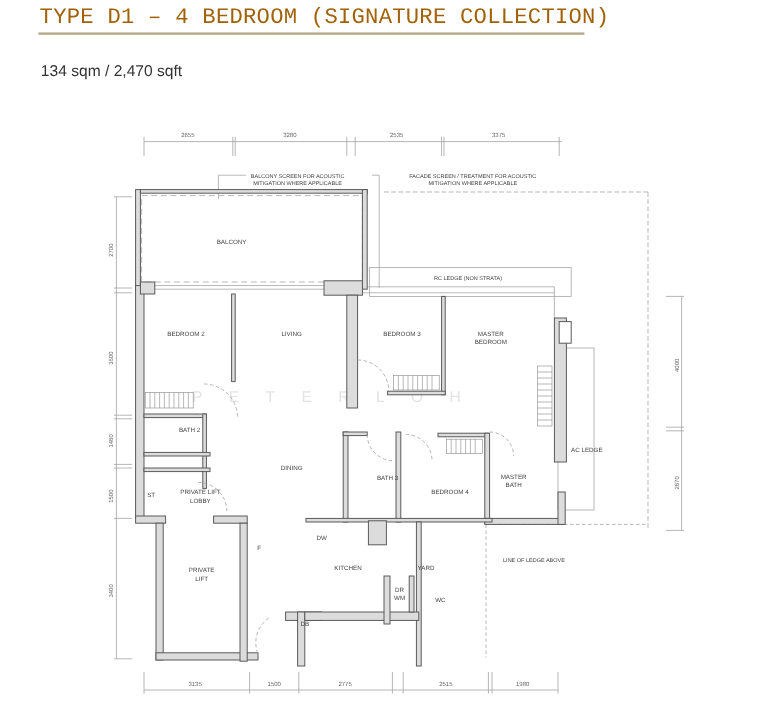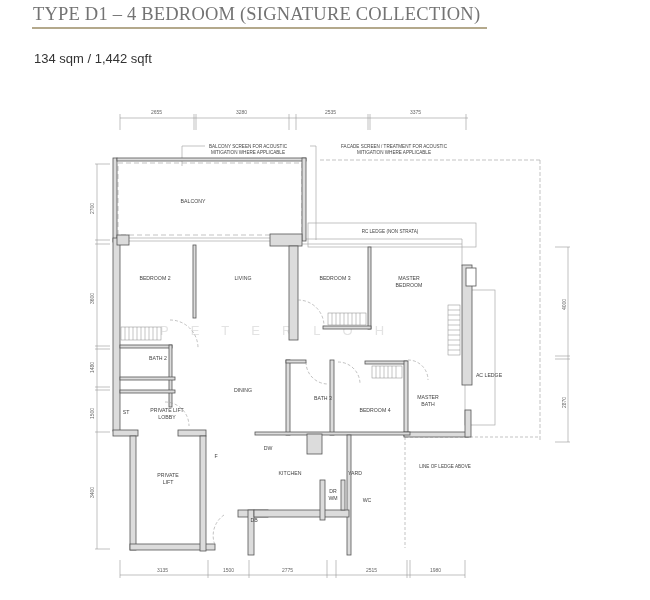--- a/index.html
+++ b/index.html
@@ -1,31 +1,31 @@
 <!DOCTYPE html>
 <html><head>
 <meta charset="utf-8">
 <style>
   html, body { margin:0; padding:0; background:#ffffff; }
   body { width:650px; height:600px; position:relative; overflow:hidden; font-family:"Liberation Sans", sans-serif; }
-  .title { position:absolute; left:33px; top:4px; font-family:Liberation Serif, serif; font-size:18.5px; color:#737373; letter-spacing:0.2px; white-space:nowrap; }
+  .title { position:absolute; left:33px; top:4px; font-family:Liberation Mono, monospace; font-size:18.5px; color:#a16207; letter-spacing:0.2px; white-space:nowrap; }
   .rule { position:absolute; left:32px; top:27px; width:455px; height:2px; background:#b4a98c; }
   .area { position:absolute; left:34px; top:51px; font-size:13px; color:#333; white-space:nowrap; }
   svg.plan { position:absolute; left:0; top:0; }
   .lbl { font-family:"Liberation Sans", sans-serif; font-size:5.2px; fill:#444; }
   .dim { font-family:"Liberation Sans", sans-serif; font-size:5px; fill:#666; }
   .note { font-family:"Liberation Sans", sans-serif; font-size:4.6px; fill:#444; }
   .wm { font-family:"Liberation Sans", sans-serif; font-size:13px; fill:#e3e3e3; letter-spacing:22px; }
 </style>
 </head>
 <body>
 
 <div class="title">TYPE D1 – 4 BEDROOM (SIGNATURE COLLECTION)</div>
 <div class="rule"></div>
-<div class="area">134 sqm / 1,442 sqft</div>
+<div class="area">134 sqm / 2,470 sqft</div>
 
 <svg class="plan" width="650" height="600" viewBox="0 0 650 600">
 
   <text class="wm" x="160" y="335">PETERLOH</text>
 
   <g stroke="#999" stroke-width="0.6" fill="none">
 
     <line x1="120" y1="118" x2="468" y2="118"></line>
     <line x1="120" y1="114" x2="120" y2="130"></line>
     <line x1="194" y1="114" x2="194" y2="130"></line>

